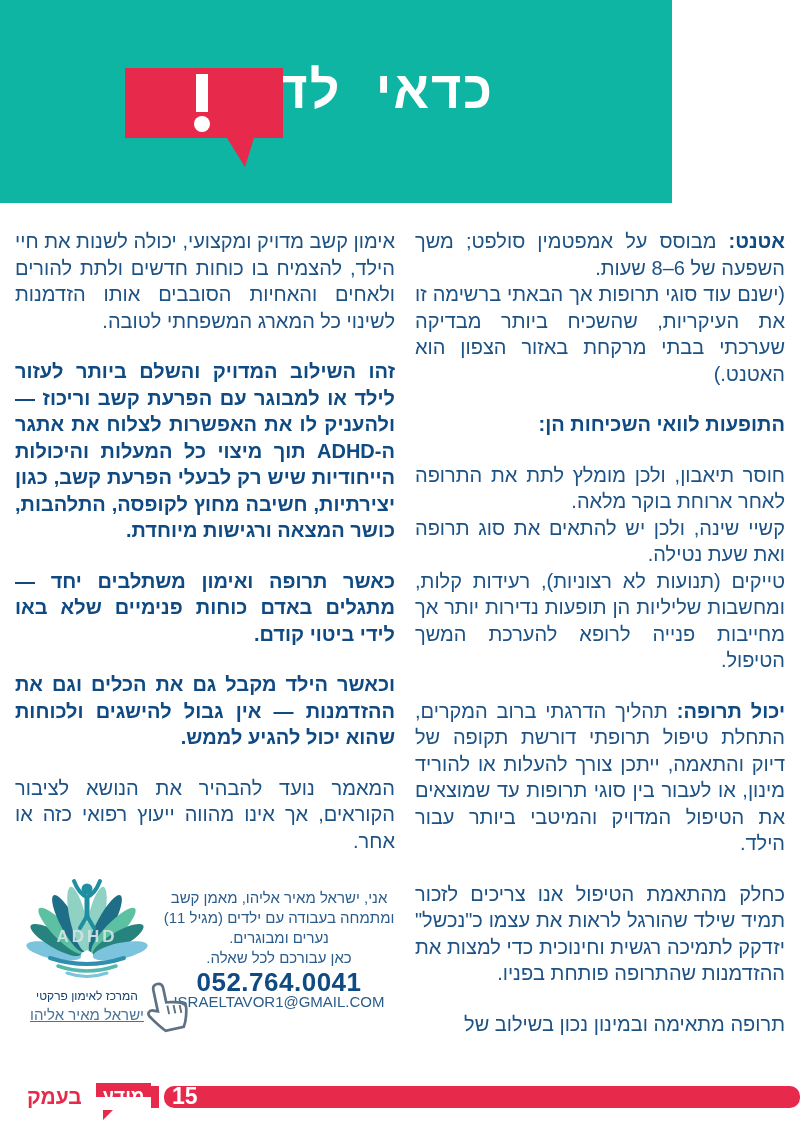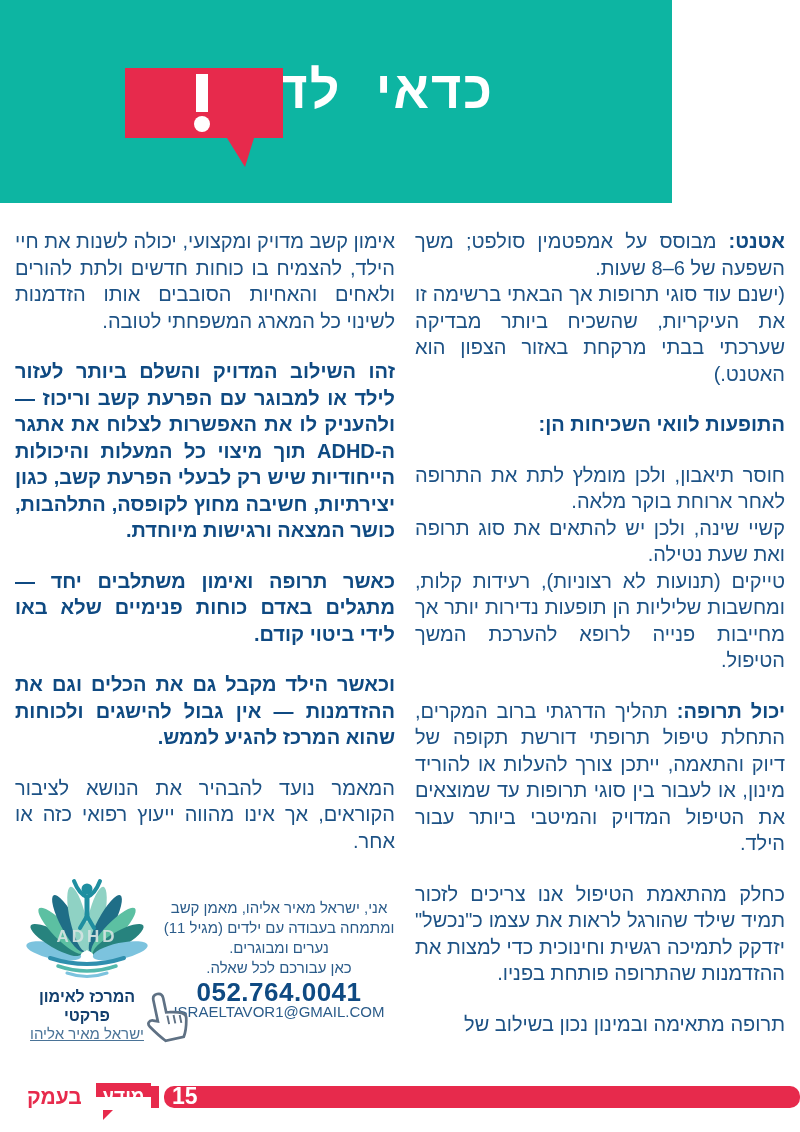--- a/index.html
+++ b/index.html
@@ -32,21 +32,21 @@
   .lead  { font-weight:bold; color:#0f4a82; }
   .heading { font-weight:bold; color:#0f4a82; margin:18px 0 24px 0; }
   .bold-p  { font-weight:bold; color:#0f4a82; }
   
   .sig { display:flex; gap:10px; margin-top:4px; align-items:center; }
   .sig-text { position:relative; width:232px; text-align:center; font-size:15px; line-height:20px; color:#2b5c8a; }
   .sig-phone { font-size:26px; font-weight:bold; color:#0f4a82; letter-spacing:0.5px; margin-top:4px; direction:ltr; }
   .sig-email { font-size:15px; color:#2b5c8a; direction:ltr; }
   .cursor-icon { position:absolute; left:-24px; bottom:-26px; width:62px; height:62px; transform:rotate(-12deg); }
   .sig-logo { width:132px; text-align:center; }
-  .logo-cap1 { font-size:16px; font-weight:bold; color:#123f6e; line-height:19px; }
+  .logo-cap1 { font-size:12px; font-weight:normal; color:#123f6e; line-height:19px; }
   .logo-cap2 { font-size:15px; color:#4a7397; line-height:17px;text-decoration:underline; }
   
   .footer-bar { position:absolute; left:164px; top:1086px; width:636px; height:22px; background:#e72a4c;border-radius:10px; }
   .footer-num { position:absolute; left:8px; top:-3px; color:#ffffff; font-size:23px; font-weight:bold; line-height:26px; direction:ltr; }
   .footer-stripe { position:absolute; left:151px; top:1086px; width:8px; height:22px; background:#e72a4c; }
   .brand-box { position:absolute; left:96px; top:1083px; width:55px; height:14px; background:#e72a4c;
                color:#ffffff; font-size:19px; font-weight:bold; text-align:center; line-height:27px; }
   .brand-box::after { content:""; position:absolute; left:7px; top:27px; width:0; height:0;
                border-top:10px solid #e72a4c; border-right:10px solid transparent; }
   .brand-word { position:absolute; left:27px; top:1085px; color:#e72a4c; font-size:21px; font-weight:bold; line-height:24px; }
@@ -79,21 +79,21 @@
       <p class="para"><span class="lead">יכול תרופה:</span> <span>תהליך הדרגתי ברוב המקרים, התחלת טיפול תרופתי דורשת תקופה של דיוק והתאמה, ייתכן צורך להעלות או להוריד מינון, או לעבור בין סוגי תרופות עד שמוצאים את הטיפול המדויק והמיטבי ביותר עבור הילד.</span></p>
 
       <p class="para">כחלק מהתאמת הטיפול אנו צריכים לזכור תמיד שילד שהורגל לראות את עצמו כ"נכשל" יזדקק לתמיכה רגשית וחינוכית כדי למצות את ההזדמנות שהתרופה פותחת בפניו.</p>
       <p class="para">תרופה מתאימה ובמינון נכון בשילוב של</p>
     </div>
 
     <div class="col col-left">
       <p class="para">אימון קשב מדויק ומקצועי, יכולה לשנות את חיי הילד, להצמיח בו כוחות חדשים ולתת להורים ולאחים והאחיות הסובבים אותו הזדמנות לשינוי כל המארג המשפחתי לטובה.</p>
       <p class="para bold-p">זהו השילוב המדויק והשלם ביותר לעזור לילד או למבוגר עם הפרעת קשב וריכוז — ולהעניק לו את האפשרות לצלוח את אתגר ה-ADHD תוך מיצוי כל המעלות והיכולות הייחודיות שיש רק לבעלי הפרעת קשב, כגון יצירתיות, חשיבה מחוץ לקופסה, התלהבות, כושר המצאה ורגישות מיוחדת.</p>
       <p class="para bold-p">כאשר תרופה ואימון משתלבים יחד — מתגלים באדם כוחות פנימיים שלא באו לידי ביטוי קודם.</p>
-      <p class="para bold-p">וכאשר הילד מקבל גם את הכלים וגם את ההזדמנות — אין גבול להישגים ולכוחות שהוא המרכז להגיע לממש.</p>
+      <p class="para bold-p">וכאשר הילד מקבל גם את הכלים וגם את ההזדמנות — אין גבול להישגים ולכוחות שהוא יכול להגיע לממש.</p>
       <p class="para">המאמר נועד להבהיר את הנושא לציבור הקוראים, אך אינו מהווה ייעוץ רפואי כזה או אחר.</p>
 
       <div class="sig">
 
         <div class="sig-text">
           <div>אני, ישראל מאיר אליהו, מאמן קשב</div>
           <div>ומתמחה בעבודה עם ילדים (מגיל 11)</div>
           <div>נערים ומבוגרים.</div>
           <div>כאן עבורכם לכל שאלה.</div>
           <div class="sig-phone">052.764.0041</div>

